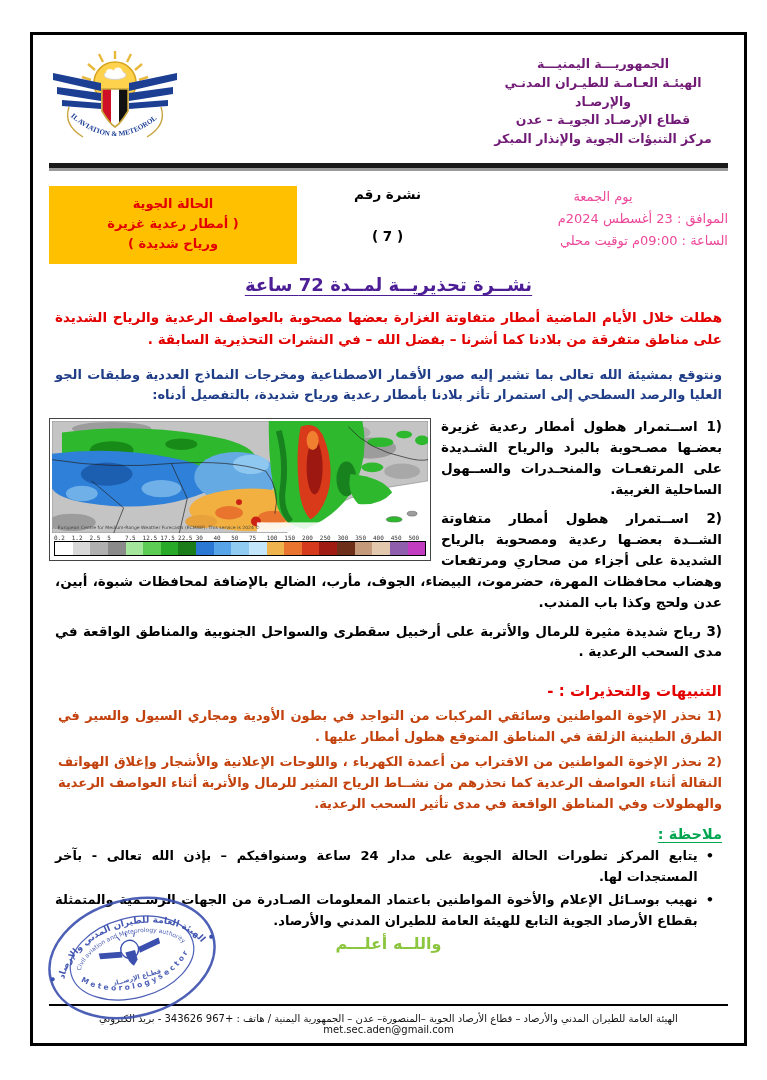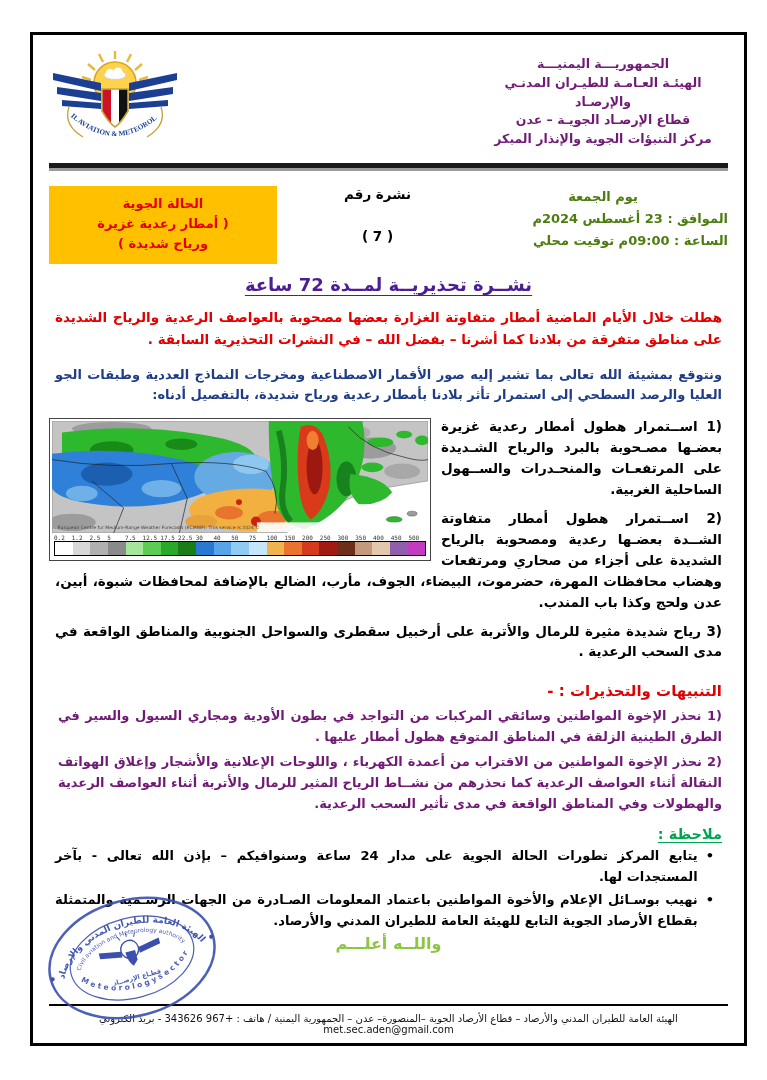--- a/index.html
+++ b/index.html
@@ -20,27 +20,27 @@
     padding-top:14px;
   }
   .hdr-logo{width:132px;flex:0 0 auto;margin-top:2px;}
   .hdr-ar{
     width:250px;direction:rtl;text-align:center;font-weight:bold;font-size:12.5px;
     line-height:1.5;white-space:pre-line;color:#701a75;padding-top:10px;
   }
   .hdr-divider{height:5px;background:#1a1a1a;margin-top:8px;box-shadow:0 3px 0 #9a9a9a;}
   
   .info-row{display:flex;direction:rtl;margin-top:18px;align-items:flex-start;justify-content:space-between;}
-  .date-block{width:250px;font-weight:bold;font-size:13px;line-height:1.7;color:#4d7c0f;}
+  .date-block{width:250px;font-weight:normal;font-size:13px;line-height:1.7;color:#ec4899;}
   .date-day{text-align:center;}
   .date-line{text-align:right;}
   .bulletin-block{width:160px;text-align:center;font-weight:bold;font-size:13.5px;color:#000000;}
   .bulletin-number{margin-top:26px;}
   .cond-box{
-    width:228px;background:#FFC000;color:#E30000;font-weight:bold;font-size:13px;
+    width:248px;background:#FFC000;color:#E30000;font-weight:bold;font-size:13px;
     text-align:center;padding:8px 6px 10px 6px;box-sizing:border-box;line-height:1.55;
   }
   .cond-body{white-space:pre-line;}
   
   .doc-title{
     margin-top:10px;text-align:center;font-weight:bold;font-size:18px;color:#4c1d95;
     text-decoration:underline;text-underline-offset:4px;
   }
   
   .para{font-weight:bold;text-align:justify;line-height:1.6;margin:12px 6px 0 6px;}
@@ -55,21 +55,21 @@
   .map-svg{display:block;width:100%;height:112px;}
   .cb-labels{display:flex;direction:ltr;padding:1px 2px 0 2px;}
   .cb-labels div{flex:1;font-size:6px;color:#333;text-align:left;overflow:hidden;font-family:"DejaVu Sans Mono",monospace;}
   .cb-bar{display:flex;direction:ltr;height:13px;border:1px solid #000;margin:0 2px 2px 2px;}
   .cb-bar div{flex:1;}
   .fc-item{font-weight:bold;color:#000;font-size:13.5px;text-align:justify;line-height:1.55;margin:0 6px 8px 6px;}
   .num{direction:ltr;unicode-bidi:embed;display:inline-block;}
   .clear{clear:both;}
   
   .warn-heading{color:#E30000;font-weight:bold;font-size:15px;margin:12px 6px 6px 6px;}
-  .warn-item{color:#701a75;font-weight:bold;font-size:13px;text-align:justify;line-height:1.6;margin:0 6px 4px 9px;}
+  .warn-item{color:#c2410c;font-weight:bold;font-size:13px;text-align:justify;line-height:1.6;margin:0 6px 4px 9px;}
   
   .note-heading{color:#00A550;font-weight:bold;font-size:14.5px;margin:12px 6px 4px 6px;
     text-decoration:underline;text-underline-offset:3px;}
   .note-bullet{display:flex;gap:8px;color:#000;font-weight:bold;font-size:13px;
     line-height:1.6;margin:2px 14px 2px 6px;text-align:justify;}
   .note-bullet .dot{flex:0 0 auto;}
   
   .closing{text-align:center;color:#8CC63F;font-weight:bold;font-size:16px;}
   .stamp{position:absolute;left:4px;top:852px;width:190px;height:142px;z-index:3;}
   .footer{

